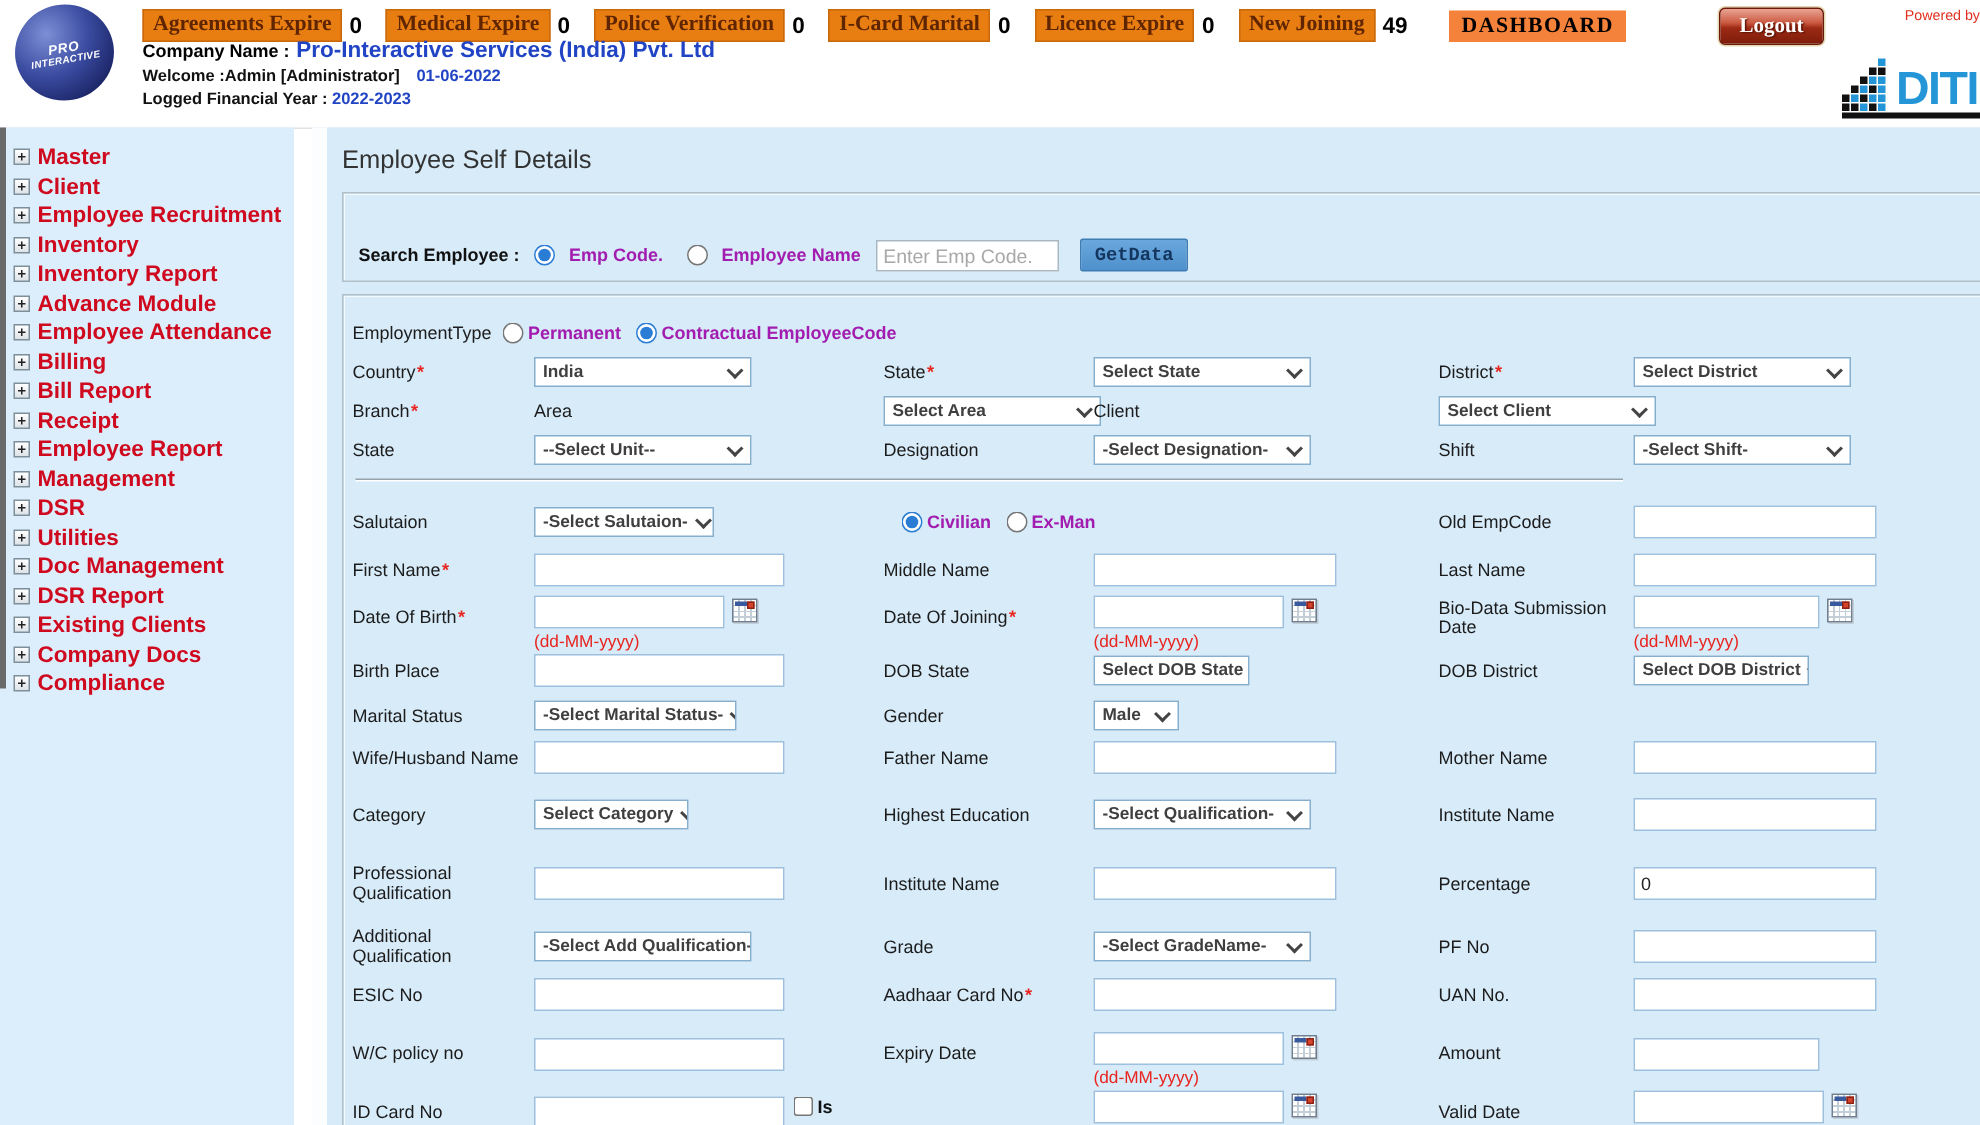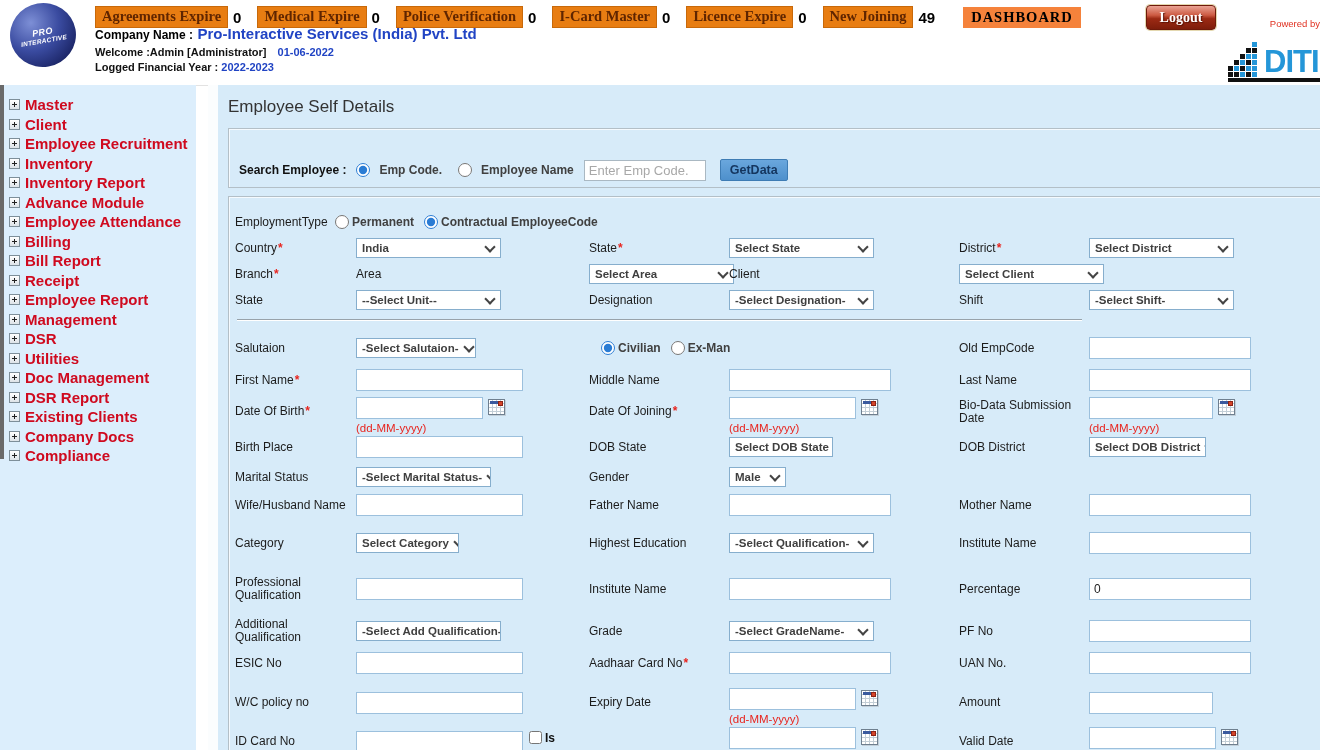--- a/index.html
+++ b/index.html
@@ -23,23 +23,23 @@
   .logout{position:absolute;left:1146px;top:5px;width:68px;height:23px;border-radius:4px;
           background:linear-gradient(#eaa394 0%,#cc5a42 40%,#9c2a14 55%,#7e1d0b 100%);
           border:1px solid #6e1a0a;box-shadow:0 0 0 1px #e4d8b0;color:#fff;
           font-family:"Liberation Serif",serif;font-weight:bold;font-size:14px;text-shadow:1px 1px 1px #5a1205;
           display:flex;align-items:center;justify-content:center;cursor:pointer;}
   .company-block{position:absolute;left:95px;top:27px;line-height:14px;white-space:nowrap;}
   .cn-label{font-size:12px;font-weight:bold;color:#000;}
   .cn-name{font-size:15px;font-weight:bold;color:#2144c4;}
   .welcome{margin-top:3px;font-size:11px;font-weight:bold;color:#111;}
   .blue{color:#2144c4;}
-  .powered{position:absolute;left:1228px;top:17px;width:92px;height:78px;overflow:hidden;}
+  .powered{position:absolute;left:1228px;top:4px;width:92px;height:78px;overflow:hidden;}
   .powered .pby{font-size:9.5px;color:#e03020;text-align:right;margin:1px 0 0 0;white-space:nowrap;}
-  .brandrow{display:flex;align-items:flex-end;height:38px;margin-top:10px;}
+  .brandrow{display:flex;align-items:flex-end;height:38px;margin-top:20px;}
   .brand-name{font-size:31px;font-weight:bold;color:#2496d8;letter-spacing:-1px;line-height:30px;font-family:"Liberation Sans",sans-serif;}
   .brandbar{height:4px;background:#111;margin-top:1px;}
   .tagline{font-size:7.5px;font-weight:bold;color:#2496d8;margin-top:20px;white-space:nowrap;}
 
   
   .sidebar{position:absolute;left:0;top:85px;width:196px;height:665px;background:#dceefc;}
   .sidebar::before{content:"";position:absolute;left:0;top:0;width:4px;height:374px;background:#6a6a6a;}
   .menu{padding:10px 0 0 9px;}
   .mi{display:flex;align-items:flex-start;gap:5px;line-height:19.5px;cursor:pointer;}
   .mi .lbl{color:#cf0a1f;font-weight:bold;font-size:15px;white-space:nowrap;text-align:center;}
@@ -49,30 +49,30 @@
   .plus::after{content:"";position:absolute;top:2px;bottom:2px;left:4px;width:1px;background:#222;}
 
   
   .main{position:absolute;left:208px;top:85px;width:1124px;height:665px;background:#d7ebf9;
         border-left:10px solid #fbfdfe;box-sizing:border-box;overflow:hidden;}
   .page-title{margin:12px 0 0 10px;font-size:17px;color:#333;}
   .fs{border:1px solid #b3bfc7;box-shadow:inset 1px 1px 0 rgba(255,255,255,.75);}
   .fs1{margin:11px 0 0 10px;height:58px;border-right:none;position:relative;}
   .search-row{display:flex;align-items:center;padding:30px 0 0 10px;gap:6px;}
   .s-label{font-size:12px;font-weight:bold;color:#111;margin-right:4px;}
-  .rlabel{font-size:12px;font-weight:bold;color:#404040;margin-right:10px;}
+  .rlabel{font-size:12px;font-weight:bold;color:#a21caf;margin-right:10px;}
   input[type=radio]{width:14px;height:14px;margin:0 3px 0 0;accent-color:#2a7cd4;vertical-align:middle;}
   input[type=checkbox]{width:13px;height:13px;margin:0 3px 0 6px;accent-color:#2a7cd4;}
   .inp{height:18px;border:1px solid #9cc0dd;background:#fff;font-size:12px;padding:1px 4px;
        font-family:"Liberation Sans",sans-serif;color:#222;box-sizing:content-box;}
   .search-inp{width:112px;height:17px;border:1px solid #aab8c2;font-size:13px;}
   .search-inp::placeholder{color:#a8a8a8;}
   .getdata{margin-left:8px;background:linear-gradient(#6aa7dd,#4e90cc);border:1px solid #3e7cb4;border-radius:2px;
            color:#14355e;font-weight:bold;font-size:12.5px;padding:3px 9px;cursor:pointer;
-           font-family:Liberation Sans, sans-serif;}
+           font-family:Liberation Mono, monospace;}
   .fs2{margin:8px 0 0 10px;height:600px;border-right:none;border-bottom:none;padding:14px 0 0 6px;box-sizing:border-box;}
 
   .frow{display:grid;grid-template-columns:121px 233px 140px 230px 130px 1fr;align-items:center;min-height:22px;}
   .frow.top{align-items:start;}
   .flabel{font-size:12px;color:#1c1c1c;padding-right:6px;line-height:13px;}
   .frow.top .flabel{padding-top:4px;}
   .req::after{content:"*";color:#e8251f;font-weight:bold;margin-left:1px;}
   .sel{height:20px;background:#fff;border:1px solid #86aecd;display:flex;align-items:center;
        justify-content:space-between;padding:0 5px 0 5px;font-size:11.5px;font-weight:bold;color:#3f3f3f;
        cursor:pointer;box-sizing:border-box;white-space:nowrap;overflow:hidden;}
@@ -106,21 +106,21 @@
     <span class="l2">INTERACTIVE</span>
   </div>
 
   <div class="badges">
     <span class="badge">Agreements Expire</span>
     <span class="bcount">0</span>
     <span class="badge">Medical Expire</span>
     <span class="bcount">0</span>
     <span class="badge">Police Verification</span>
     <span class="bcount">0</span>
-    <span class="badge">I-Card Master</span>
+    <span class="badge">I-Card Marital</span>
     <span class="bcount">0</span>
     <span class="badge">Licence Expire</span>
     <span class="bcount">0</span>
     <span class="badge">New Joining</span>
     <span class="bcount">49</span>
     <span class="dashboard">DASHBOARD</span>
   </div>
 
   <div class="logout">Logout</div>
 

